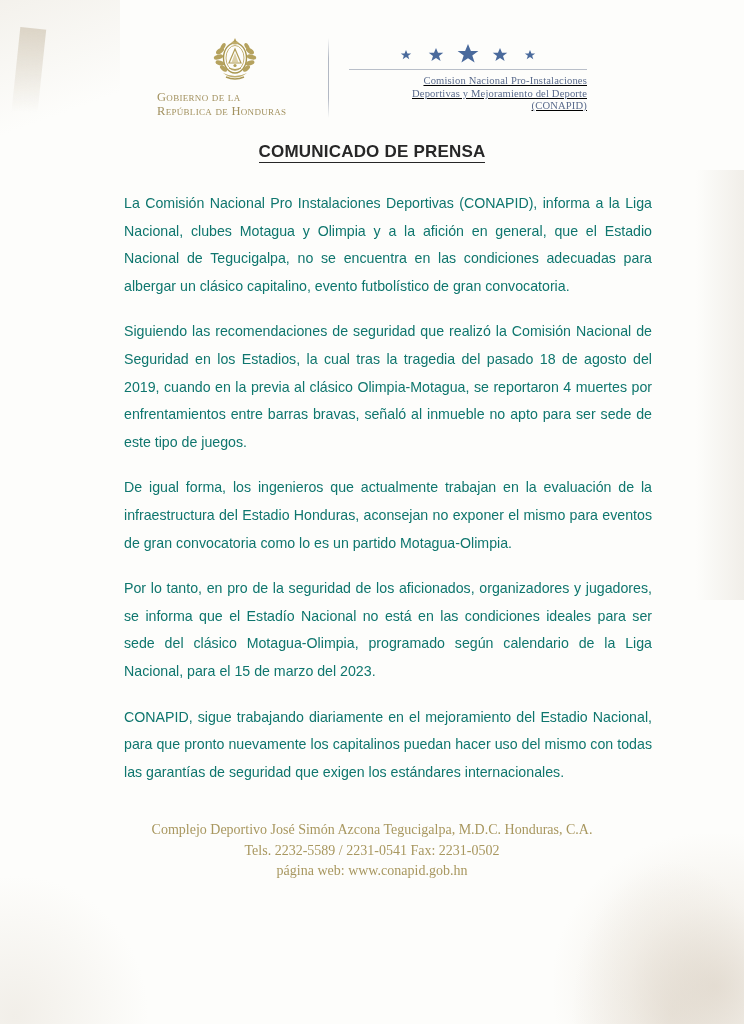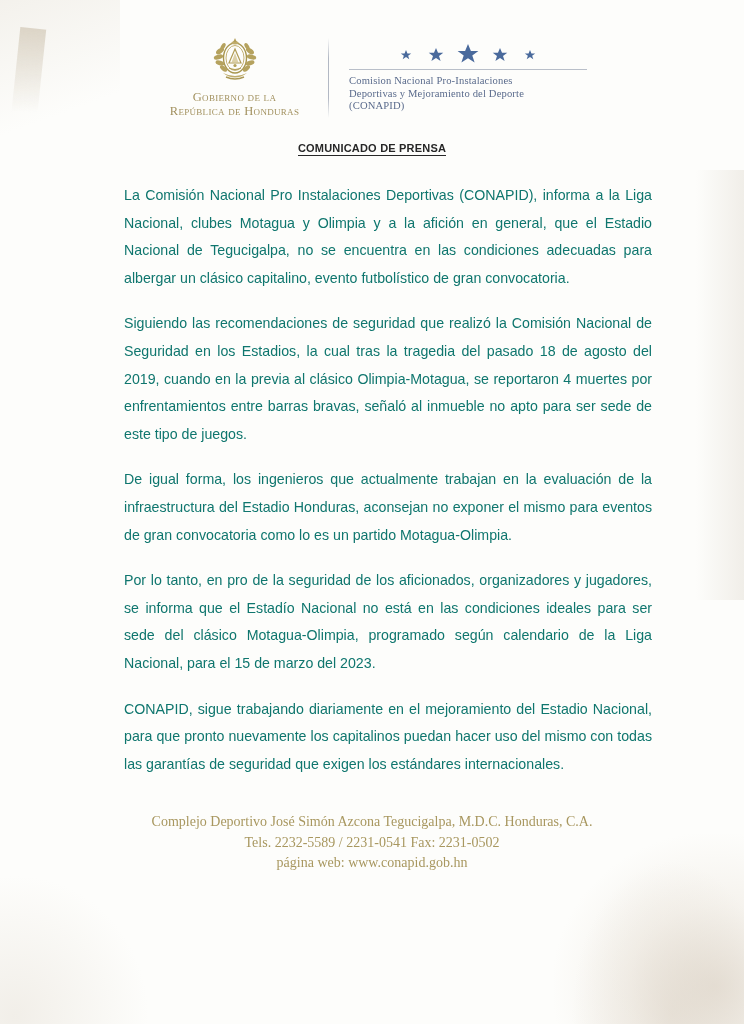--- a/index.html
+++ b/index.html
@@ -56,21 +56,20 @@
   
   .header {
     position: relative;
     display: flex;
     align-items: flex-start;
     justify-content: center;
     padding-top: 34px;
   }
   .gov-block {
     width: 155px;
-    text-align: center;
   }
   .crest {
     display: block;
     margin: 0 auto 4px auto;
   }
   .gov-title {
     font-family: "Liberation Serif", serif;
     color: #a2915f;
     font-size: 12.5px;
     line-height: 14px;
@@ -79,22 +78,23 @@
     white-space: pre-line;
   }
   .hdr-divider {
     width: 1px;
     align-self: stretch;
     margin: 4px 20px 0 16px;
     background: linear-gradient(180deg, rgba(180,186,198,0) 0%, rgba(165,172,186,0.85) 25%, rgba(165,172,186,0.85) 75%, rgba(180,186,198,0) 100%);
   }
   .conapid-block {
     width: 238px;
-    text-align: left;
+    text-align: right;
     padding-top: 8px;
+    text-decoration: underline;
   }
   .stars {
     display: block;
     margin: 0 auto 3px auto;
   }
   .star-rule {
     height: 1px;
     background: #b9bfc9;
     margin: 0 0 5px 0;
   }
@@ -104,21 +104,21 @@
     font-size: 10.6px;
     line-height: 12.6px;
     letter-spacing: 0.15px;
     white-space: pre-line;
   }
 
   
   .doc-title {
     text-align: center;
     margin-top: 24px;
-    font-size: 11px;
+    font-size: 17px;
     font-weight: bold;
     color: #272727;
     letter-spacing: 0.2px;
   }
   .doc-title span {
     border-bottom: 1.6px solid #272727;
     padding-bottom: 1px;
   }
 
   

